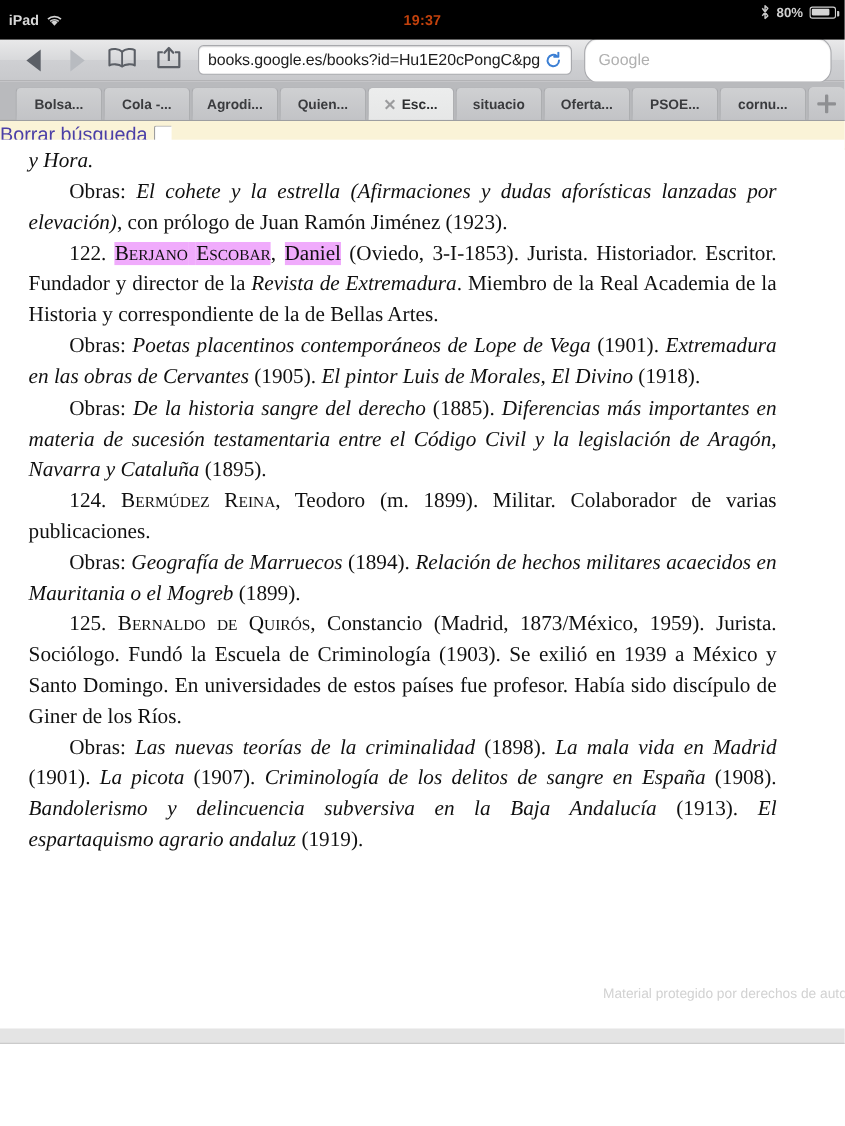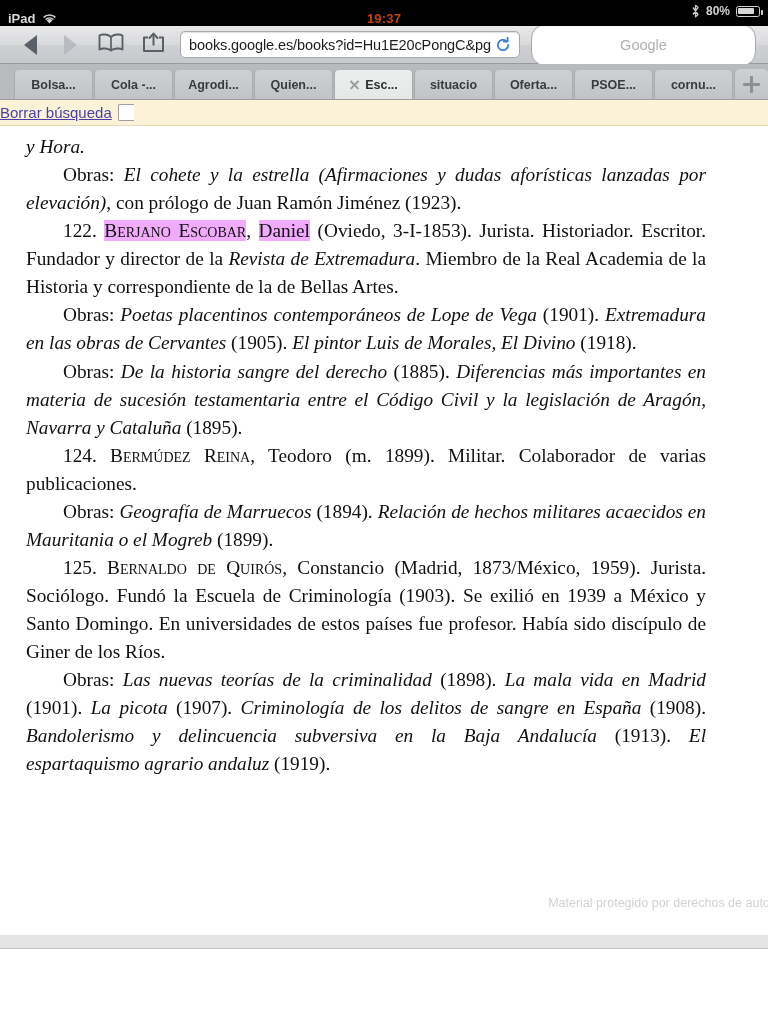--- a/index.html
+++ b/index.html
@@ -6,22 +6,22 @@
   html, body {
     width:768px; height:1024px;
     font-family:"Liberation Sans", sans-serif;
     background:#ffffff;
     overflow:hidden;
   }
   #screen { position:relative; width:768px; height:1024px; background:#fff; }
 
   
   .statusbar{
-    height:26px; background:#000; color:#d8d8d8;
-    display:flex; align-items:flex-end; position:relative;
+    height:36px; background:#000; color:#d8d8d8;
+    display:flex; align-items:center; position:relative;
     font-size:13px; font-weight:bold;
   }
   .sb-left{ display:flex; align-items:center; gap:7px; padding-left:8px; }
   .sb-center{
     position:absolute; left:0; right:0; text-align:center;
     font-size:13px; font-weight:bold; color:#c2410c; letter-spacing:.2px;
   }
   .sb-right{
     position:absolute; right:8px; top:0; height:22px;
     display:flex; align-items:center; gap:6px; font-size:12px; color:#d0d0d0;
@@ -59,21 +59,20 @@
   .urltext{
     font-size:14.5px; color:#1d1d1d; white-space:nowrap; overflow:hidden;
     flex:1; letter-spacing:-.1px;
   }
   .reload{ width:16px; height:16px; flex:0 0 auto; margin-left:4px; }
   .searchfield{
     flex:1; height:42px; margin-left:11px; margin-right:2px;
     background:#fff; border:1px solid #a8a9ad; border-radius:14px;
     display:flex; align-items:center; padding:0 12px;
     box-shadow:inset 0 1px 1px rgba(0,0,0,.12);
-    justify-content:center;
   }
   .searchfield span{ font-size:14.5px; color:#b0b0b0; }
 
   
   .tabbar{
     height:36px; background:#b9babd;
     border-bottom:1px solid #9d9ea1;
     display:flex; align-items:flex-end; padding-left:14px;
     position:relative;
   }
@@ -118,21 +117,21 @@
   .gbanner{
     height:26px; background:#faf3d7;
     border-bottom:1px solid #e4dcb6;
     display:flex; align-items:center; justify-content:space-between;
     padding:0 0 0 0; font-size:12.5px; color:#262626;
     position:relative;
   }
   .gbanner-left{ padding-left:0px; white-space:nowrap; }
   .gbanner-left b{ font-weight:bold; }
   .gbanner-right{ display:flex; align-items:center; gap:6px; padding-right:0px; }
-  .gblink{ color:#4b3fa7; text-decoration:underline; font-size:15px; white-space:nowrap; }
+  .gblink{ color:#4b3fa7; text-decoration:underline; font-size:18px; white-space:nowrap; }
   .gbinput{
     width:16px; height:17px; background:#fff;
     border:1px solid #9e9e9e; border-right:none; border-radius:2px 0 0 2px;
     margin-right:-1px;
   }
 
   
   .pagewrap{
     position:absolute; left:0; right:0; top:127px; bottom:90px;
     background:#fff; overflow:hidden;

